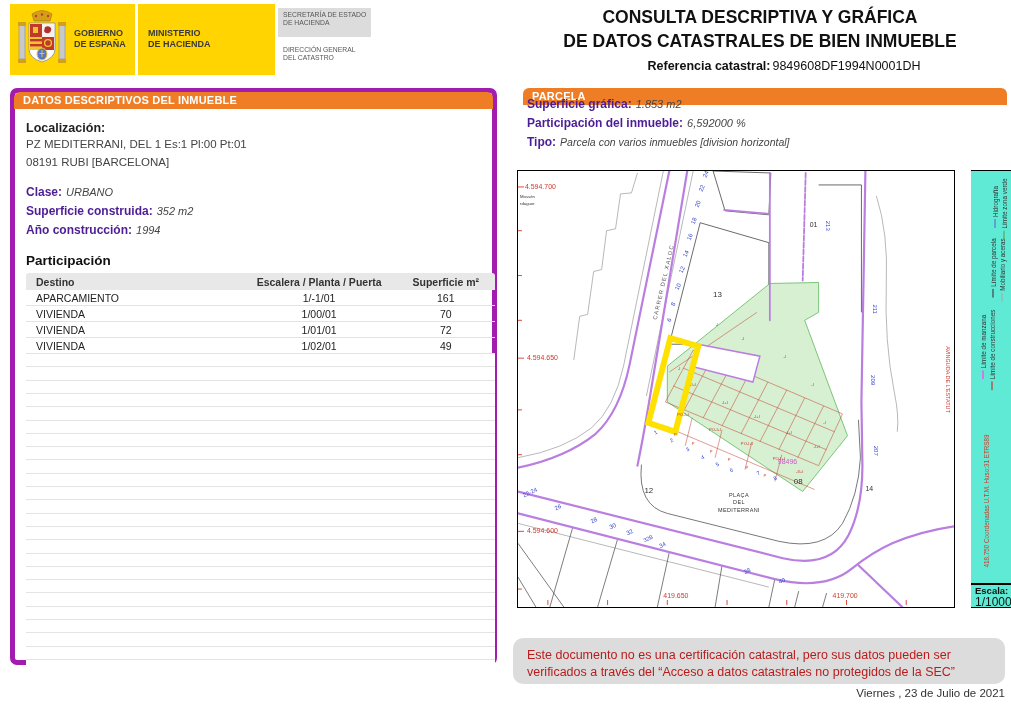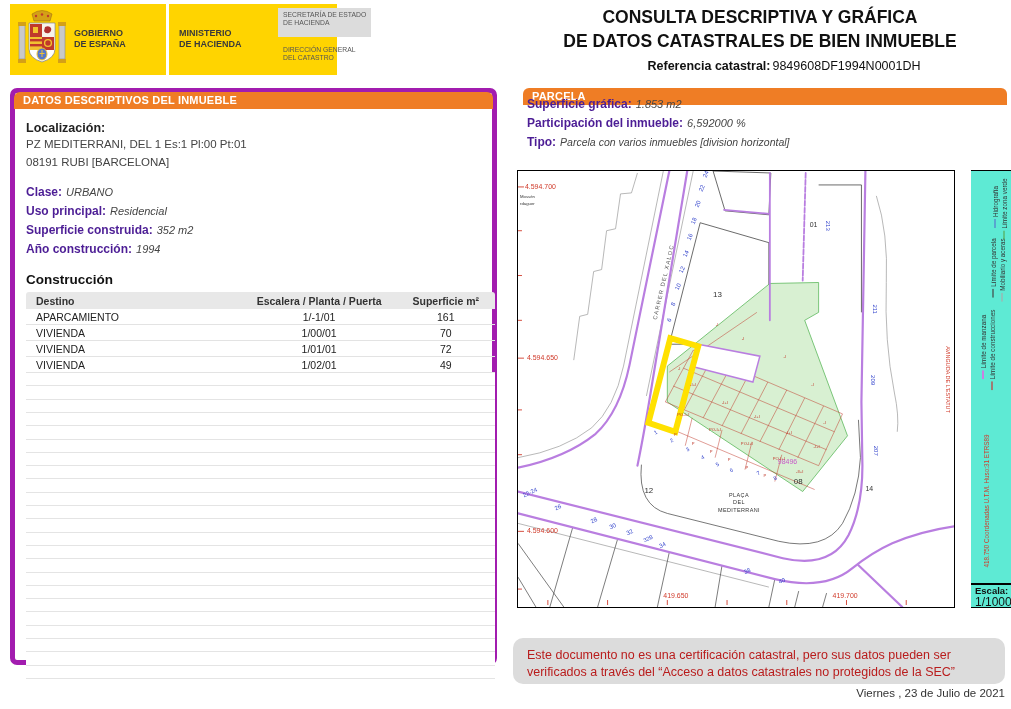--- a/index.html
+++ b/index.html
@@ -1,20 +1,20 @@
 <!DOCTYPE html>
 <html><head>
 <meta charset="utf-8">
 <style>
   html,body{margin:0;padding:0;background:#fff;}
   .page{position:relative;width:1011px;height:709px;background:#fff;overflow:hidden;
         font-family:"Liberation Sans",sans-serif;color:#222;}
   
   .banner{position:absolute;left:10px;top:4px;display:flex;}
-  .yb{background:#FFD400;height:71px;padding-left:31px;}
+  .yb{background:#FFD400;height:71px;}
   .yb1{width:125px;position:relative;}
   .yb2{width:137px;margin-left:3px;position:relative;}
   .gob-txt{position:absolute;left:64px;top:24px;font-size:9px;font-weight:bold;color:#3a3a3a;line-height:11px;white-space:pre-line;}
   .min-txt{position:absolute;left:10px;top:24px;font-size:9px;font-weight:bold;color:#3a3a3a;line-height:11px;white-space:pre-line;}
   .coat{position:absolute;left:6px;top:5px;}
   .secbox{position:absolute;left:278px;top:8px;width:88px;height:26px;background:#DCDCDC;
           font-size:6.8px;color:#555;padding:3px 0 0 5px;line-height:8px;white-space:pre-line;}
   .dirbox{position:absolute;left:283px;top:46px;font-size:6.8px;color:#555;line-height:8px;white-space:pre-line;}
   
   .titlebox{position:absolute;left:513px;top:5px;width:494px;text-align:center;color:#111;}
@@ -115,25 +115,24 @@
   </div>
 
   <div class="panel-left">
     <div class="obar">DATOS DESCRIPTIVOS DEL INMUEBLE</div>
     <div class="pl-body">
       <div class="loc-label">Localización:</div>
       <div class="loc-line">PZ MEDITERRANI, DEL 1 Es:1 Pl:00 Pt:01</div>
       <div class="loc-line">08191 RUBI [BARCELONA]</div>
       <div class="fields">
         <div class="field"><span class="lbl">Clase:</span><span class="val">URBANO</span></div>
-        <div class="field"><span class="lbl">Uso principal:</span><span class="val">Residencial</span></div>
         <div class="field"><span class="lbl">Superficie construida:</span><span class="val">352 m2</span></div>
         <div class="field"><span class="lbl">Año construcción:</span><span class="val">1994</span></div>
       </div>
-      <div class="constr-title">Construcción</div>
+      <div class="constr-title">Participación</div>
       <table class="ctable">
         <colgroup>
             <col class="col-dest">
             <col class="col-esc">
             <col class="col-sup">
           </colgroup>
         <thead>
           <tr>
             <th>Destino</th>
             <th>Escalera / Planta / Puerta</th>

